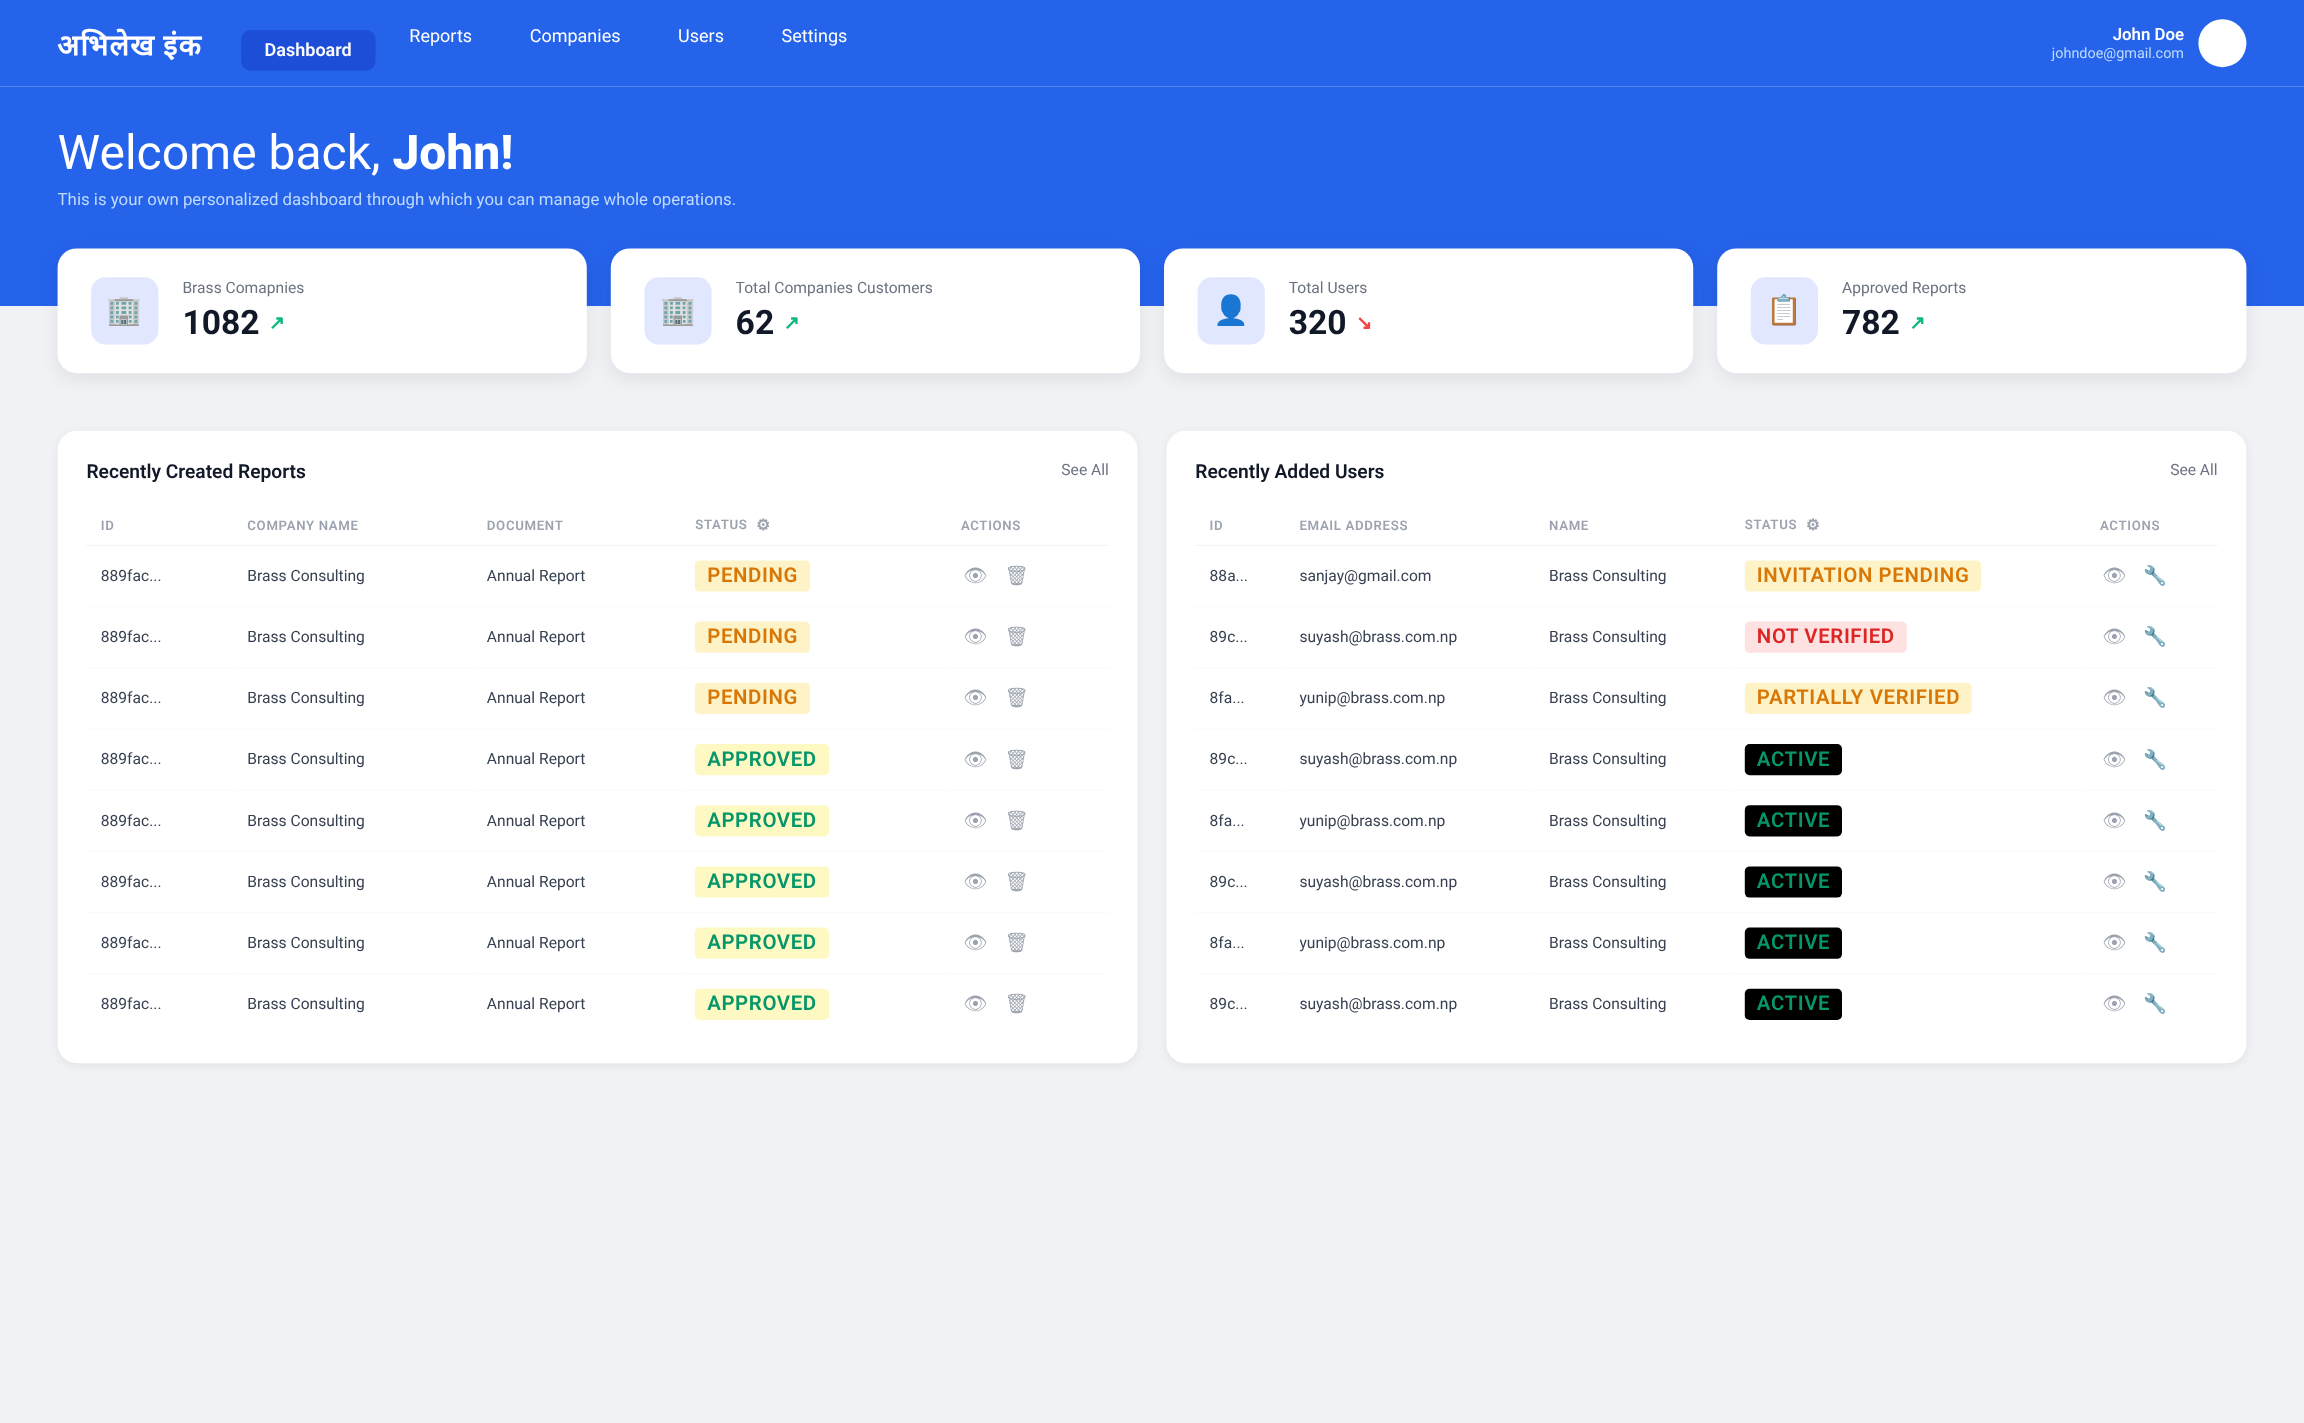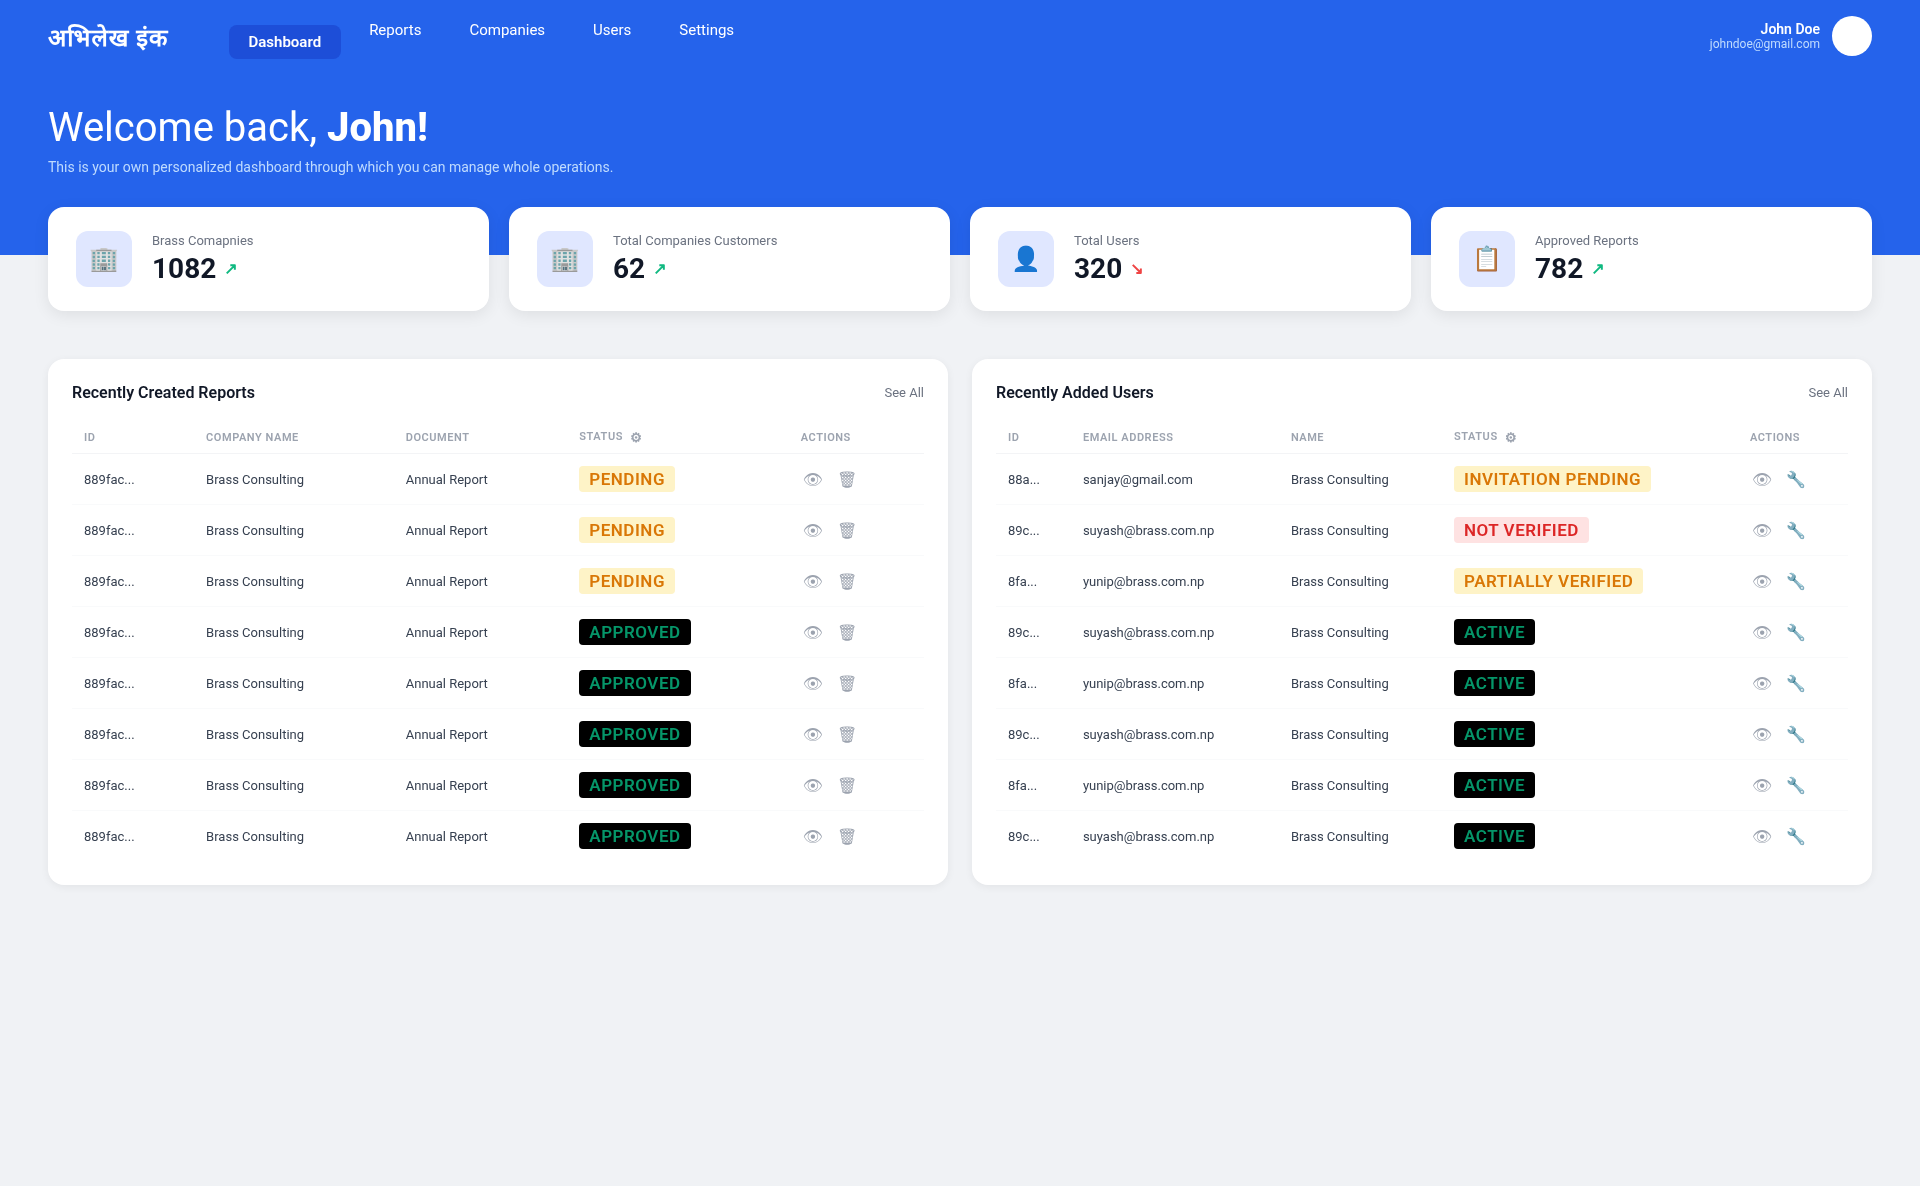--- a/index.html
+++ b/index.html
@@ -5,21 +5,21 @@
     * { box-sizing: border-box; margin: 0; padding: 0; }
     body { font-family: -apple-system, BlinkMacSystemFont, 'Segoe UI', Roboto, sans-serif; background: #f0f2f5; min-height: 100vh; }
 
     
     .navbar {
       background: #2563eb;
       padding: 0 48px;
       height: 72px;
       display: flex;
       align-items: center;
-      gap: 44px;
+      gap: 16px;
     }
     .logo {
       font-size: 24px;
       color: #fff;
       font-weight: bold;
       margin-right: 16px;
       letter-spacing: 1px;
     }
     .nav-links {
       display: flex;
@@ -182,21 +182,21 @@
     .badge {
       display: inline-block;
       padding: 3px 10px;
       border-radius: 4px;
       font-size: 17px;
       font-weight: 600;
       text-transform: uppercase;
       letter-spacing: 0.03em;
     }
     .badge-pending { background: #fef3c7; color: #d97706; }
-    .badge-approved { background: #000000; color: #059669; }
+    .badge-approved { background: #fef9c3; color: #059669; }
     .badge-invitation-pending { background: #fef3c7; color: #d97706; }
     .badge-not-verified { background: #fee2e2; color: #dc2626; }
     .badge-partially-verified { background: #fef3c7; color: #d97706; }
     .badge-active { background: #000000; color: #059669; text-align: center; }
 
     .action-icons {
       display: flex;
       gap: 10px;
       align-items: center;
     }

